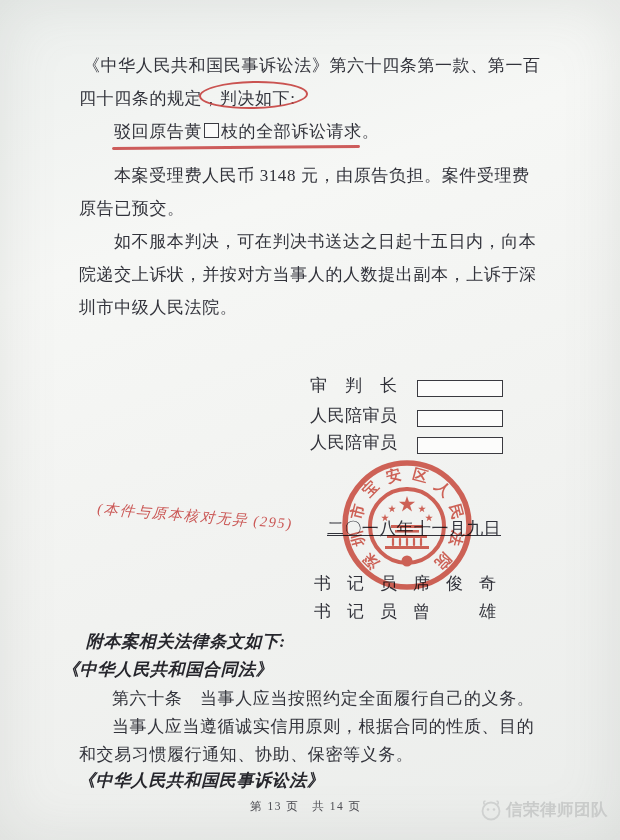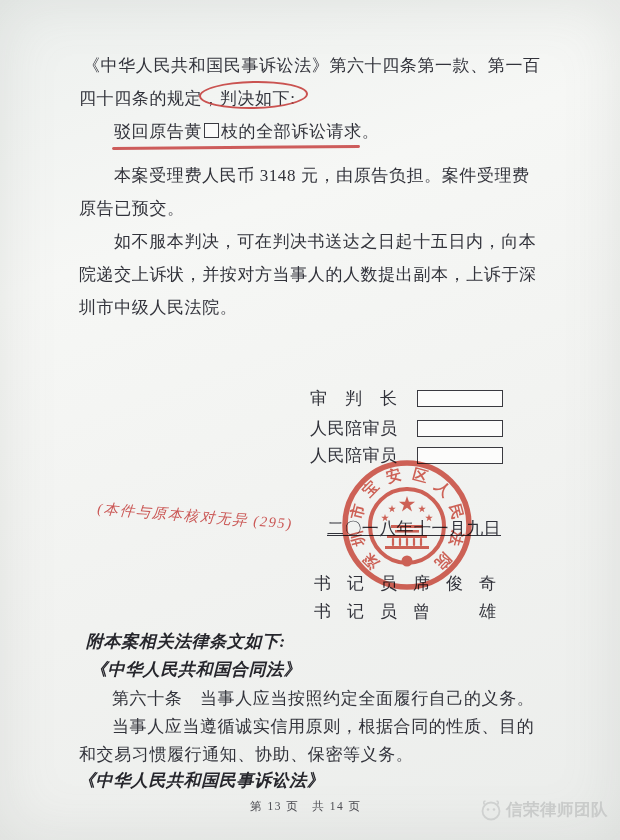--- a/index.html
+++ b/index.html
@@ -30,21 +30,21 @@
   }
   .red-underline{
     position:absolute;left:112px;top:146px;width:248px;height:3px;
     background:var(--red);transform:rotate(-.5deg);border-radius:2px;opacity:.85;
   }
   .redact-box{
     display:inline-block;width:15px;height:15px;margin:0 2px -1px 2px;
     border:1.6px solid #3a3a40;background:#fbfbfa;vertical-align:baseline;
   }
   
-  .sig-row{position:absolute;left:310px;display:flex;align-items:center;white-space:nowrap;margin-top:13px;}
+  .sig-row{position:absolute;left:310px;display:flex;align-items:flex-end;white-space:nowrap;}
   .sig-label{font-size:17px;letter-spacing:.5px;color:var(--ink);}
   .name-box{
     display:inline-block;width:86px;height:17px;margin-left:19px;
     border:1.7px solid #3a3a40;background:#fcfcfb;
   }
   
   .cert-note{
     position:absolute;left:97px;top:507px;white-space:nowrap;
     font-size:14.5px;font-style:italic;letter-spacing:1.6px;
     color:var(--red);transform:rotate(4.5deg);opacity:.88;
@@ -145,21 +145,21 @@
         <text x="53.8" y="17.7" transform="rotate(-15.0 53.8 17.7)" class="seal-char">安</text>
         <text x="80.2" y="17.7" transform="rotate(15.0 80.2 17.7)" class="seal-char">区</text>
         <text x="103.1" y="30.9" transform="rotate(45.0 103.1 30.9)" class="seal-char">人</text>
         <text x="116.3" y="53.8" transform="rotate(75.0 116.3 53.8)" class="seal-char">民</text>
         <text x="116.3" y="80.2" transform="rotate(105.0 116.3 80.2)" class="seal-char">法</text>
         <text x="103.1" y="103.1" transform="rotate(135.0 103.1 103.1)" class="seal-char">院</text>
       </g>
   </svg>
 
   <div class="line bold" style="left:86px;top:631px">附本案相关法律条文如下:</div>
-  <div class="line bold" style="left:90px;top:659px">《中华人民共和国合同法》</div>
+  <div class="line bold" style="left:62px;top:659px">《中华人民共和国合同法》</div>
   <div class="line" style="left:112px;top:688px">第六十条　当事人应当按照约定全面履行自己的义务。</div>
   <div class="line" style="left:112px;top:716px">当事人应当遵循诚实信用原则，根据合同的性质、目的</div>
   <div class="line" style="left:79px;top:744px">和交易习惯履行通知、协助、保密等义务。</div>
   <div class="line bold" style="left:78px;top:770px">《中华人民共和国民事诉讼法》</div>
 
   <div class="page-indicator">第 13 页　共 14 页</div>
   <div class="watermark">
     <svg width="24" height="26" viewBox="0 0 24 26" aria-hidden="true">
       <circle cx="12" cy="14" r="8.5" fill="none" stroke="#cfd1d0" stroke-width="1.8"></circle>
       <circle cx="9" cy="12.5" r="1.3" fill="#cfd1d0"></circle>

